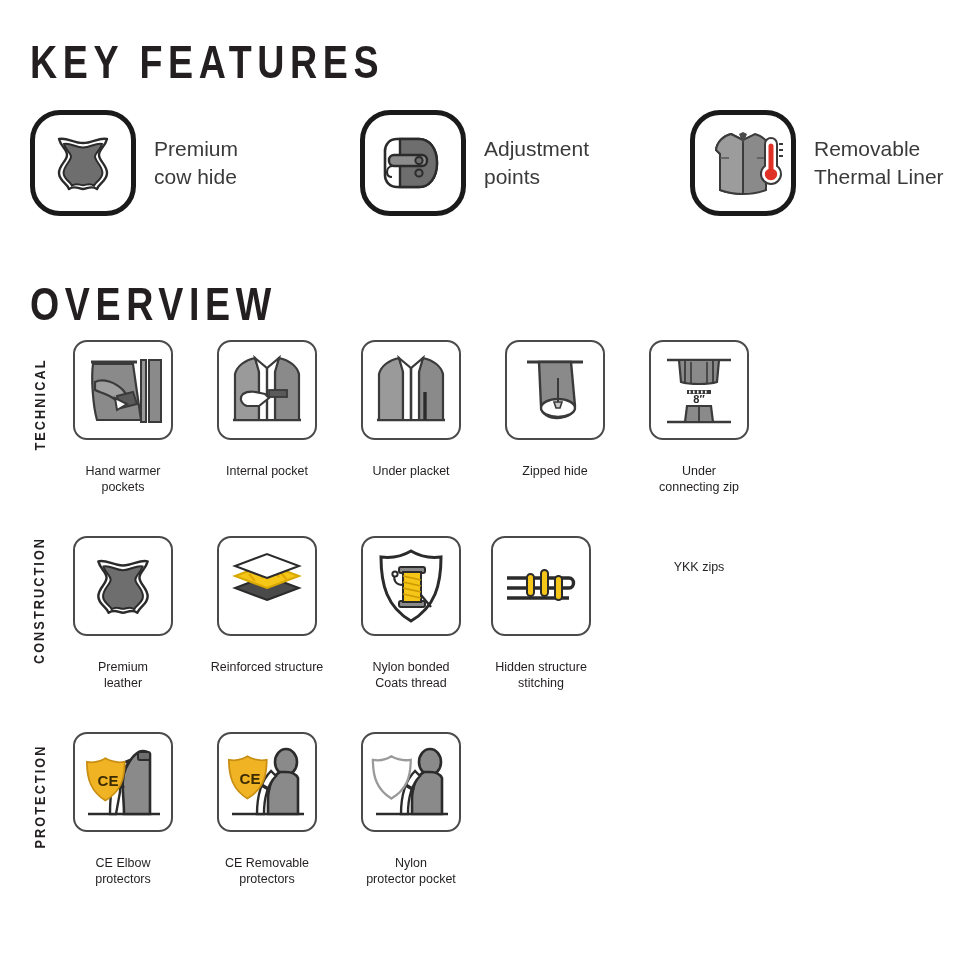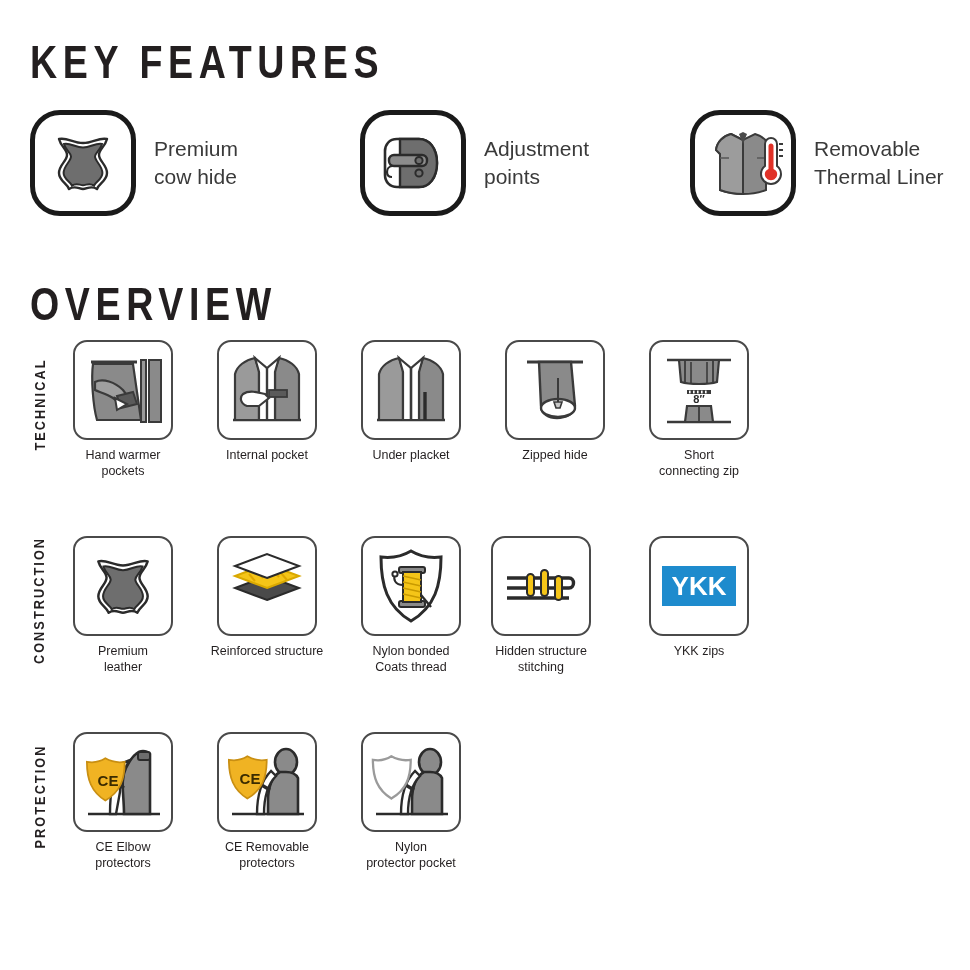--- a/index.html
+++ b/index.html
@@ -76,21 +76,21 @@
   }
   .tile-box {
     width: 100px; height: 100px;
     border: 2.5px solid #4a4a4a;
     border-radius: 14px;
     background: #fff;
     display: flex; align-items: center; justify-content: center;
     overflow: hidden;
   }
   .tile-cap {
-    margin-top: 8px;
+    margin-top: 24px;
     width: 150px;
     margin-left: -25px;
     text-align: center;
     font-size: 12.5px;
     line-height: 1.25;
     color: #231f20;
     white-space: pre-line;
   }
   svg { display: block; }
 </style>
@@ -236,21 +236,21 @@
                 <rect x="40" y="42.6" width="1.6" height="2.8"></rect>
                 <rect x="44" y="42.6" width="1.6" height="2.8"></rect>
                 <rect x="48" y="42.6" width="1.6" height="2.8"></rect>
               </g>
               <text x="42" y="55" text-anchor="middle" font-family="Liberation Sans, sans-serif" font-size="11" font-weight="700" fill="#2b2b2b">8″</text>
               <line x1="10" y1="74" x2="74" y2="74" stroke="#3a3a3a" stroke-width="2.6"></line>
               <path d="M30 58 L54 58 L56 74 L28 74 Z" fill="#8a8a8a" stroke="#3a3a3a" stroke-width="2.2"></path>
               <line x1="42" y1="58" x2="42" y2="74" stroke="#3a3a3a" stroke-width="1.8"></line>
             </svg>
           </div>
-          <div class="tile-cap">Short
+          <div class="tile-cap">Under
 connecting zip</div>
         </div>
       </div>
     </div>
 
     <div class="ov-row">
       <div class="row-label">
         <span>CONSTRUCTION</span>
       </div>
       <div class="tiles">
@@ -303,25 +303,20 @@
               <rect x="28" y="30" width="7" height="22" rx="3.5" fill="#f5c518" stroke="#2b2b2b" stroke-width="2"></rect>
               <rect x="42" y="26" width="7" height="26" rx="3.5" fill="#f5c518" stroke="#2b2b2b" stroke-width="2"></rect>
               <rect x="56" y="32" width="7" height="24" rx="3.5" fill="#f5c518" stroke="#2b2b2b" stroke-width="2"></rect>
             </svg>
           </div>
           <div class="tile-cap">Hidden structure
 stitching</div>
         </div>
 
         <div class="tile" style="left:576px">
-          <div class="tile-box">
-            <div style="background:#1e8bcd;padding:7px 10px;display:flex;align-items:center;">
-              <span style="color:#fff;font-family:'Liberation Sans',sans-serif;font-weight:700;font-size:26px;letter-spacing:0px;line-height:1;">YKK</span>
-            </div>
-          </div>
           <div class="tile-cap">YKK zips</div>
         </div>
       </div>
     </div>
 
     <div class="ov-row">
       <div class="row-label">
         <span>PROTECTION</span>
       </div>
       <div class="tiles">

